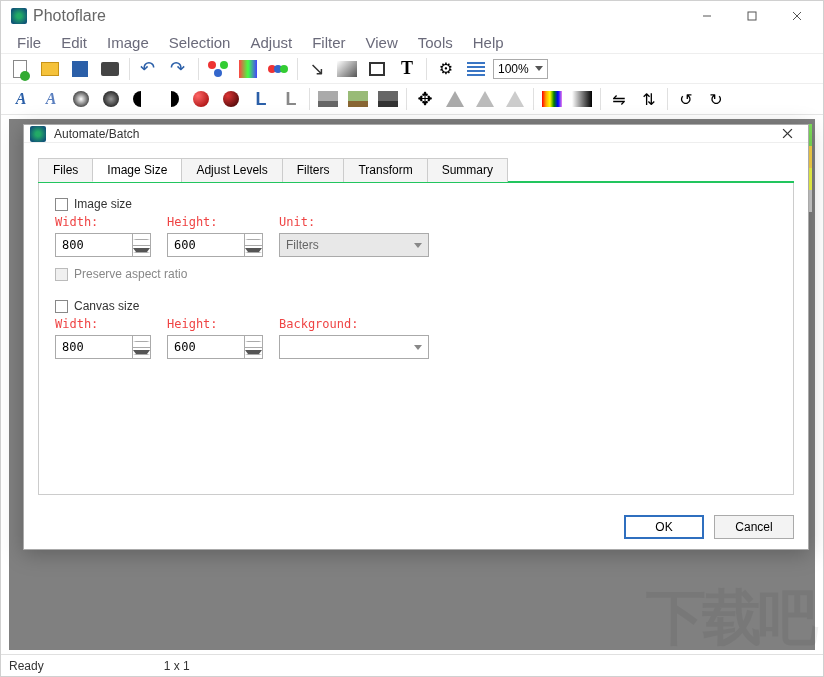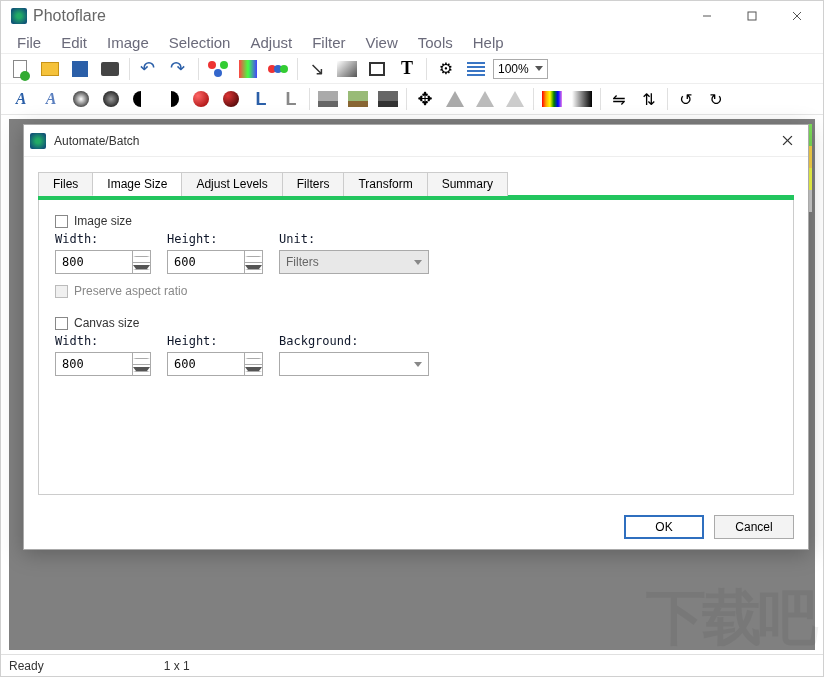--- a/index.html
+++ b/index.html
@@ -37,41 +37,41 @@
 
 .color-strip { position:absolute; right:12px; top:124px; width:8px; display:flex; flex-direction:column; }
 .color-strip div { height:22px; }
 
 
 .statusbar { height:22px; display:flex; align-items:center; padding:0 8px; border-top:1px solid #e0e0e0; font-family:monospace; font-size:11px; color:#333; }
 .statusbar .cell2 { margin-left:120px; }
 
 
 .dialog { position:absolute; left:23px; top:124px; width:786px; height:426px; background:#fff; border:1px solid #aaa; box-shadow:0 4px 20px rgba(0,0,0,.25); display:flex; flex-direction:column; }
-.dlg-title { height:32px; display:flex; align-items:center; padding:0 6px; border-bottom:1px solid #eee; }
+.dlg-title { height:18px; display:flex; align-items:center; padding:0 6px; border-bottom:1px solid #eee; }
 .dlg-title .app-icon { width:16px; height:16px; margin-right:8px; background:radial-gradient(circle,#2a6 20%,#157 80%); border-radius:2px; }
 .dlg-title .t { font-size:12px; color:#333; }
 .dlg-title .x { margin-left:auto; width:30px; height:30px; display:flex; align-items:center; justify-content:center; }
 
 .dlg-body { flex:1; padding:14px 14px 10px 14px; display:flex; flex-direction:column; }
 
 
-.tabs { display:flex; border-bottom:5px solid #22c55e; font-family:monospace; font-size:12px; }
+.tabs { display:flex; border-bottom:2px solid #22c55e; font-family:monospace; font-size:12px; }
 .tab { padding:4px 14px; border:1px solid #ccc; border-bottom:none; background:#f4f4f4; margin-right:-1px; position:relative; top:1px; }
 .tab.active { background:#fff; border-bottom:1px solid #fff; }
 
 .tab-content { border:1px solid #ccc; border-top:none; flex:1; padding:14px 16px; font-family:monospace; font-size:12px; color:#333; }
 
 .chk-row { display:flex; align-items:center; gap:6px; margin-bottom:4px; }
 .chk { width:13px; height:13px; border:1px solid #888; background:#fff; }
 .chk.disabled { background:#f0f0f0; border-color:#bbb; }
 
 .field-row { display:flex; gap:16px; margin:4px 0 10px 0; }
 .field { display:flex; flex-direction:column; gap:4px; }
-.field-label { font-family:monospace; font-size:12px; color:#0f172a; }
+.field-label { font-family:monospace; font-size:12px; color:#ef4444; }
 .spin { display:flex; border:1px solid #aaa; height:24px; width:96px; background:#fff; }
 .spin input { border:none; width:76px; padding:0 6px; font-family:monospace; font-size:12px; outline:none; }
 .spin .btns { width:18px; border-left:1px solid #aaa; display:flex; flex-direction:column; }
 .spin .btns div { flex:1; display:flex; align-items:center; justify-content:center; }
 .spin .btns div:first-child { border-bottom:1px solid #aaa; }
 .tiny-tri-up { border-left:3px solid transparent; border-right:3px solid transparent; border-bottom:4px solid #555; }
 .tiny-tri-dn { border-left:3px solid transparent; border-right:3px solid transparent; border-top:4px solid #555; }
 
 .combo { display:flex; border:1px solid #aaa; height:24px; width:150px; align-items:center; padding:0 6px; background:#e8e8e8; color:#666; justify-content:space-between; }
 .combo .caret { border-left:4px solid transparent; border-right:4px solid transparent; border-top:5px solid #888; }

